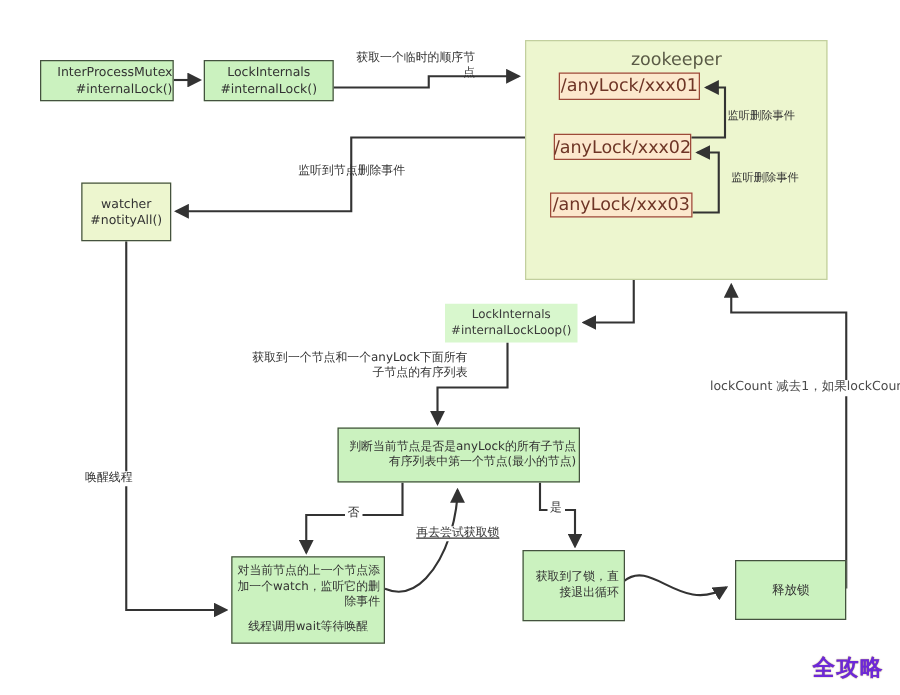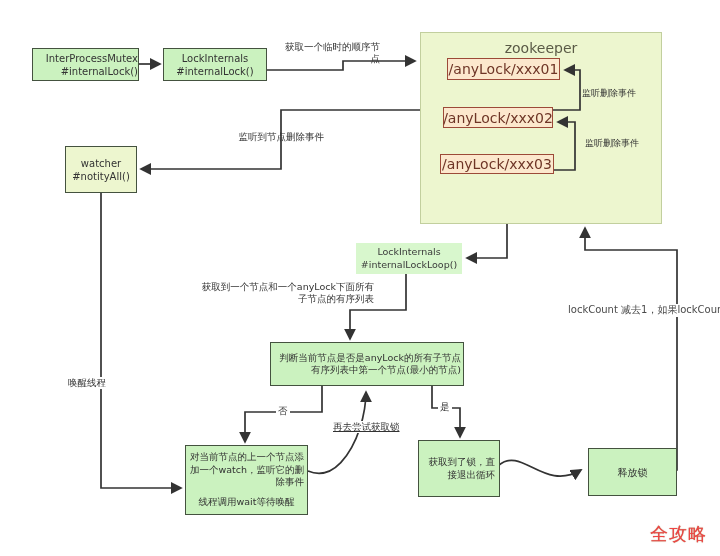--- a/index.html
+++ b/index.html
@@ -33,22 +33,22 @@
     white-space:nowrap;z-index:4;
   }
   .lbl-bg{background:#ffffff;padding:0 2px;}
   .lbl-center{text-align:right;white-space:normal;}
   svg.wires{position:absolute;left:0;top:0;z-index:2;pointer-events:none;}
   .zk-title{
     position:absolute;left:420px;top:40px;width:242px;text-align:center;
     font-size:14px;color:#5a5a46;z-index:3;
   }
   .watermark{
-    position:absolute;left:650px;top:522px;font-size:18px;font-weight:normal;
-    color:#ef4444;letter-spacing:1px;z-index:5;text-shadow:0 0 1px #9a7548;
+    position:absolute;left:650px;top:522px;font-size:18px;font-weight:bold;
+    color:#6d28d9;letter-spacing:1px;z-index:5;text-shadow:0 0 1px #9a7548;
   }
   .wait-p2{margin-top:8px;}
 </style>
 </head>
 <body>
 
 <div id="stage">
 
   <div class="panel" style="left:420px;top:32px;width:242px;height:192px;"></div>
   <div class="zk-title">zookeeper</div>

